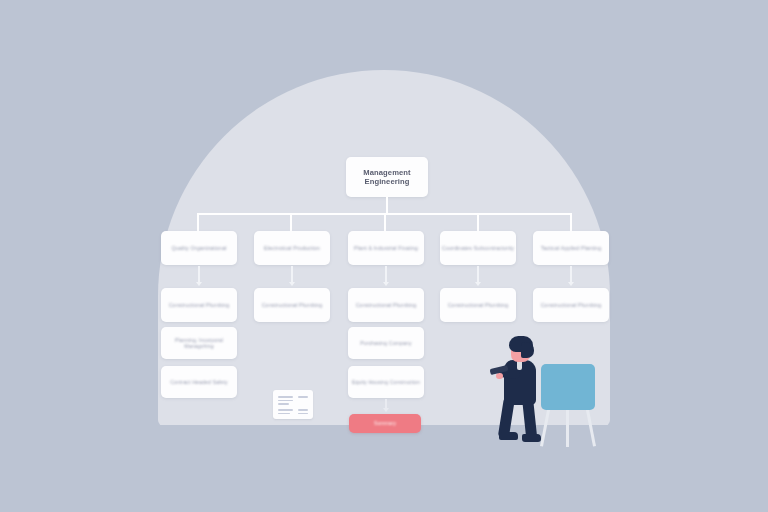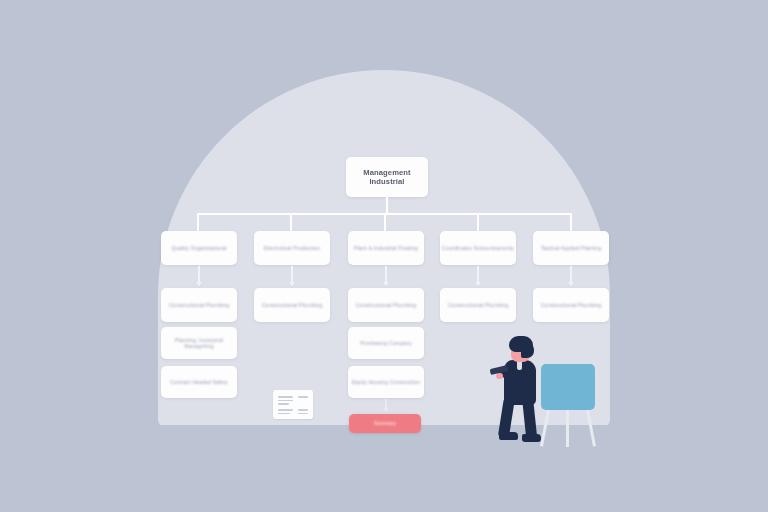--- a/index.html
+++ b/index.html
@@ -102,21 +102,21 @@
 <body>
 
 <div id="stage">
 
   <div class="dome"></div>
   <div class="floor"></div>
 
   <div class="chart">
 
     <div class="node root">
-      <span>Management Industrial</span>
+      <span>Management Engineering</span>
     </div>
 
     <div class="ln v" style="left:386px;top:197px;height:17px;"></div>
 
     <div class="ln h" style="left:197px;top:213px;width:374px;"></div>
 
     <div class="ln v" style="left:197px;top:213px;height:18px;"></div>
     <div class="ln v" style="left:290px;top:213px;height:18px;"></div>
     <div class="ln v" style="left:384px;top:213px;height:18px;"></div>
     <div class="ln v" style="left:477px;top:213px;height:18px;"></div>

